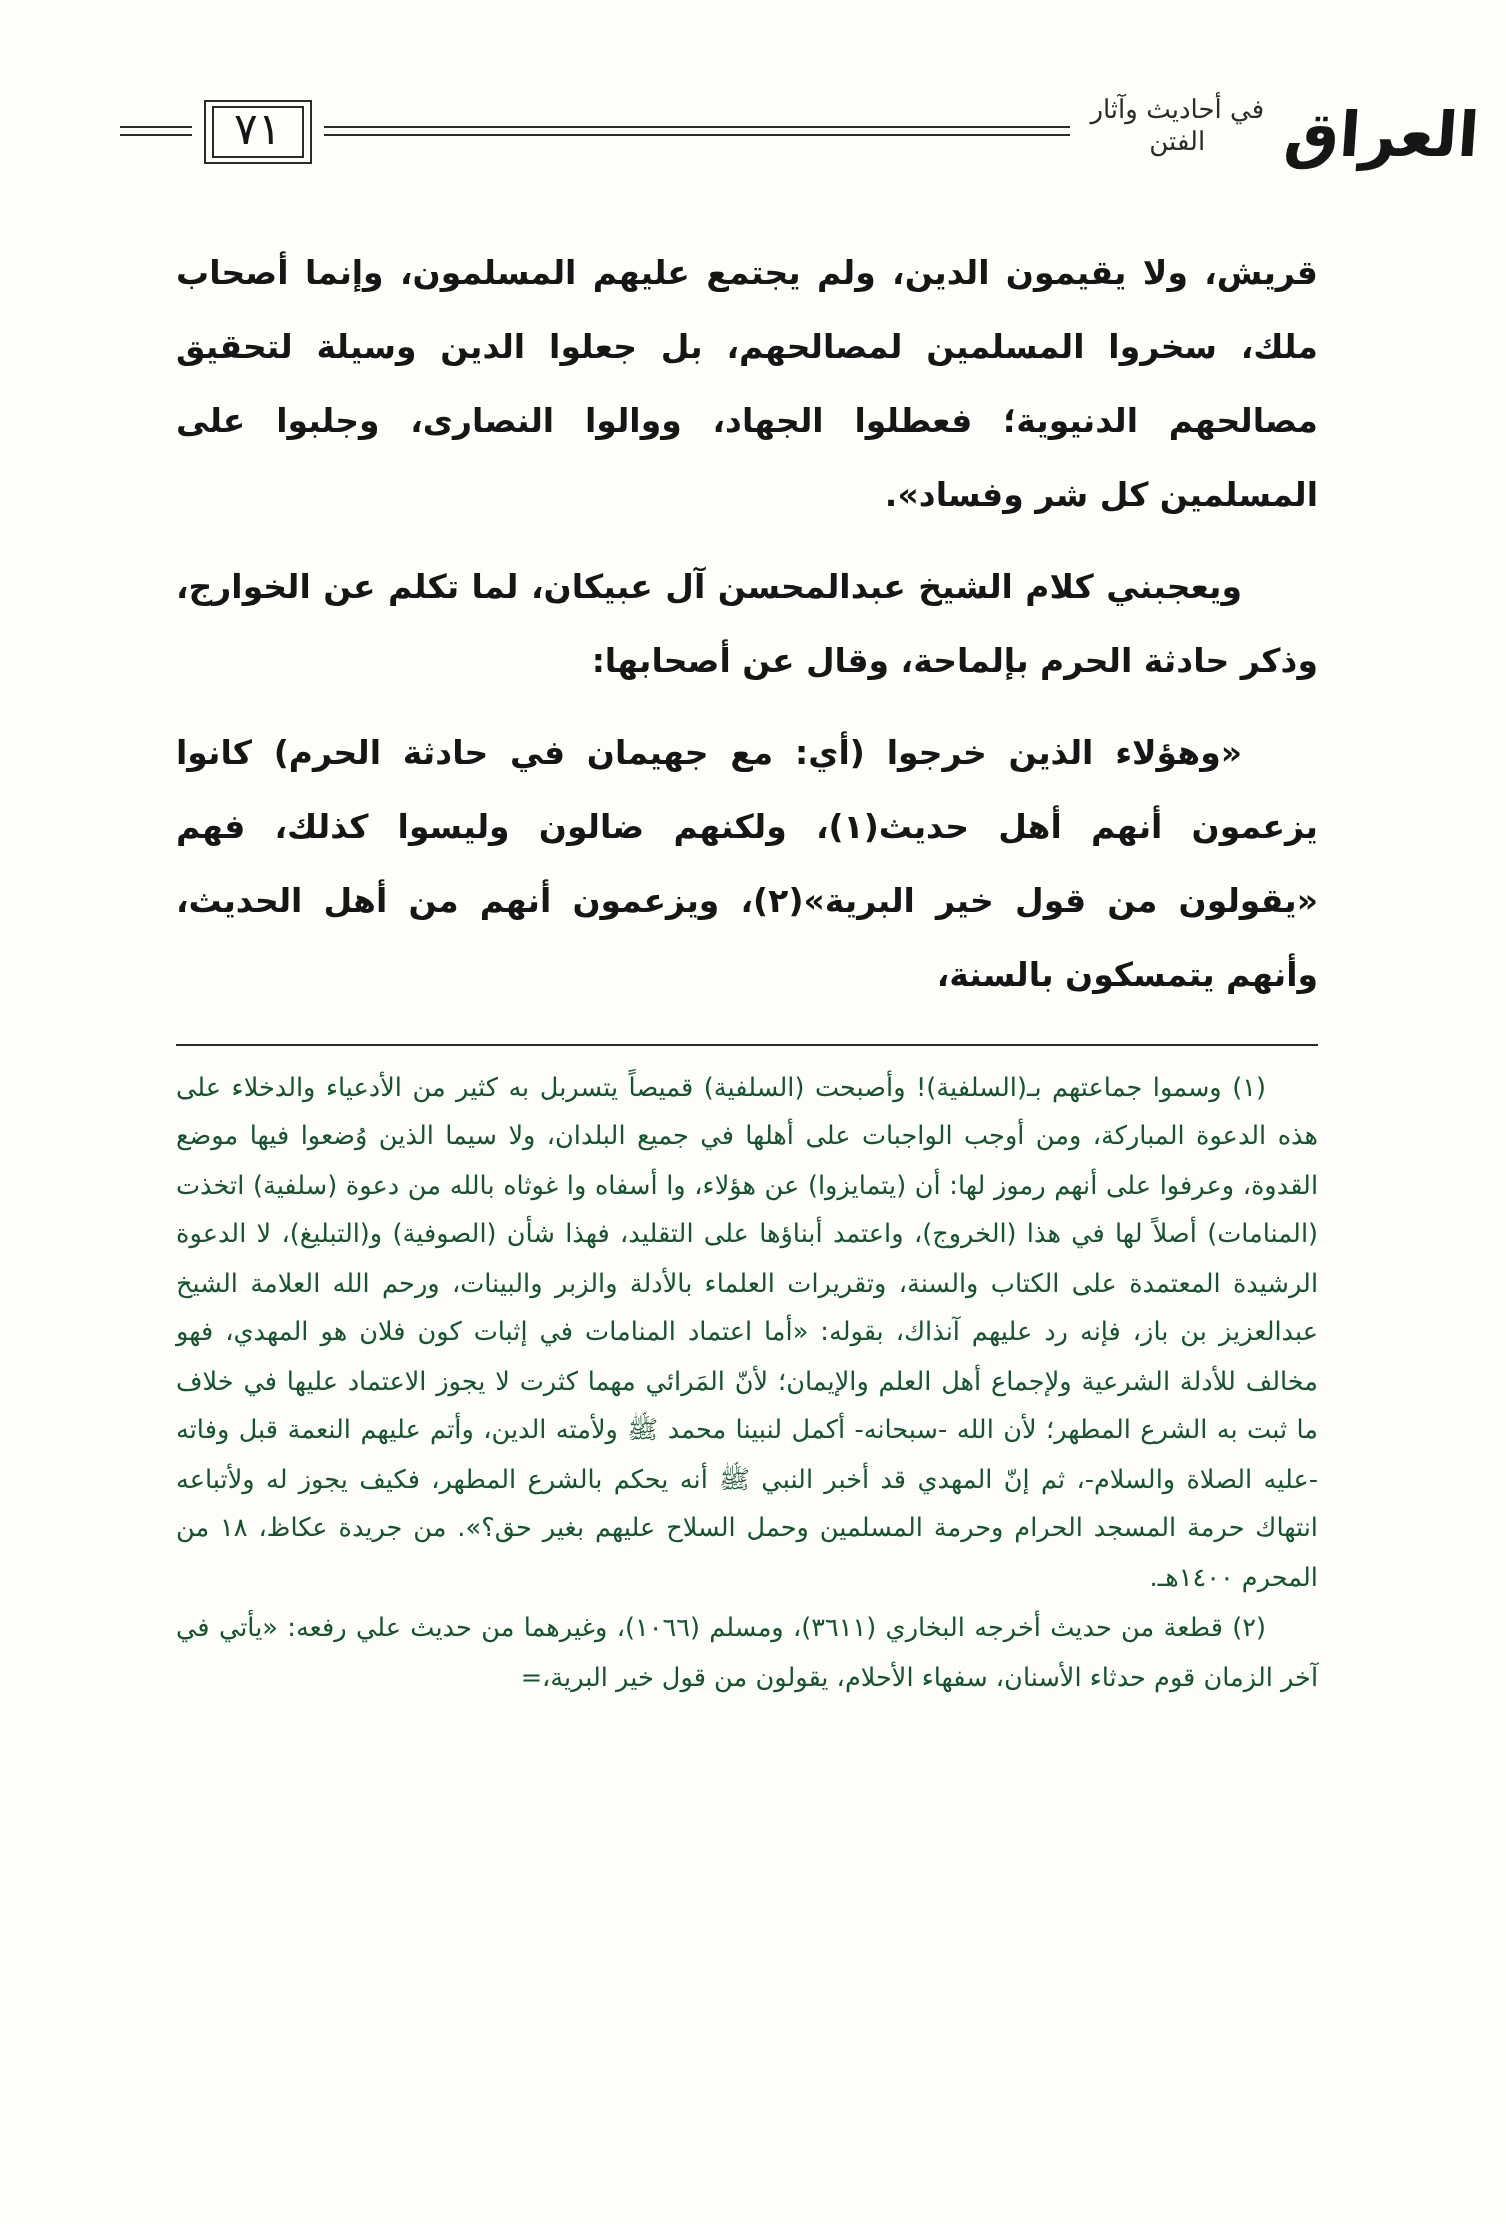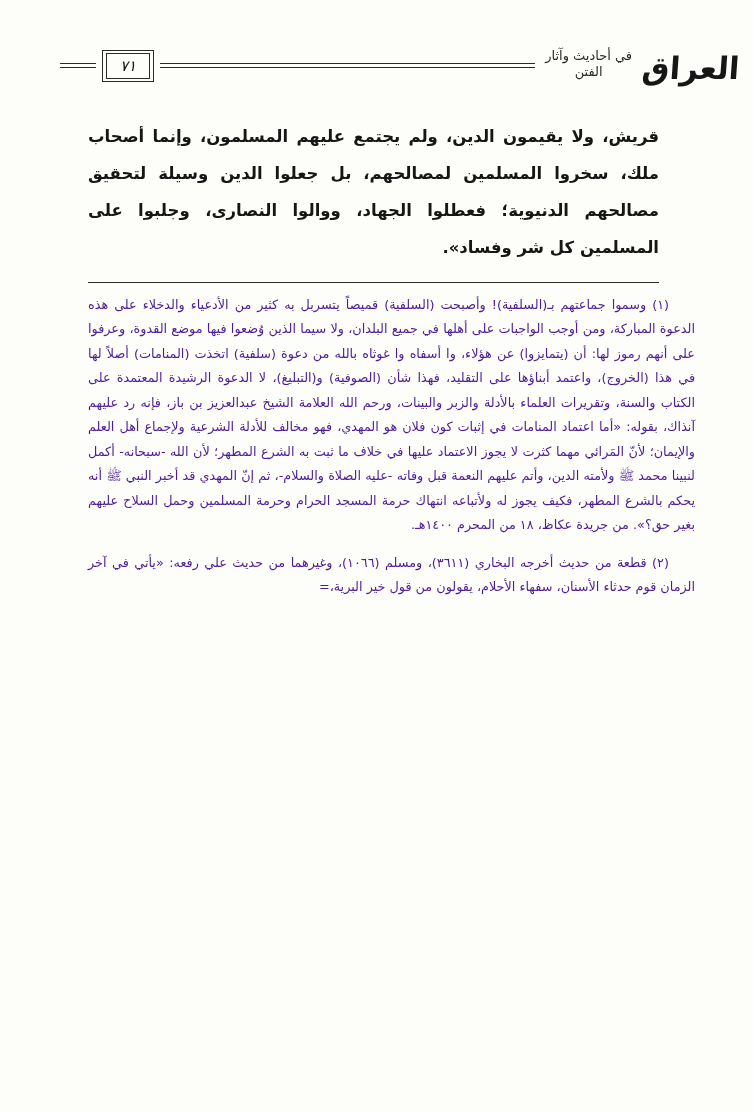--- a/index.html
+++ b/index.html
@@ -61,23 +61,22 @@
   .numbox-outer {
     border: 1.2px solid #2a2a2a;
     padding: 2px 3px;
     background: #fdfdfa;
   }
   .numbox-inner {
     border: 1px solid #2a2a2a;
     min-width: 44px;
     padding: 1px 10px;
     text-align: center;
-    font-size: 15px;
+    font-size: 22px;
     line-height: 22px;
-    font-style: italic;
   }
 
   
   .body-text {
     padding: 34px 94px 0 88px;
     font-size: 16.5px;
     line-height: 37px;
     text-align: justify;
     text-align-last: auto;
     font-weight: bold;
@@ -85,48 +84,50 @@
   .body-text p { text-indent: 38px; }
   .body-text p + p { margin-top: 9px; }
   .body-text p.no-indent { text-indent: 0; }
 
   
   .fn-sep {
     margin: 16px 94px 10px 88px;
     border-top: 1.2px solid #2a2a2a;
   }
   .footnotes {
-    padding: 0 58px 0 88px;
+    padding: 0 94px 0 88px;
     font-size: 12.8px;
     line-height: 24.5px;
     text-align: justify;
-    color: #4c1d95;
+    color: #14532d;
   }
   .footnotes p { text-indent: 26px; }
-  .footnotes p + p { margin-top: 13px; }
+  .footnotes p + p { margin-top: 1px; }
 </style>
 </head>
 <body>
 
 <div class="page">
 
   <div class="header">
     <div class="logo">
       <span class="logo-main">العراق</span>
       <span class="logo-sub">في أحاديث وآثار الفتن</span>
     </div>
     <div class="rule"></div>
     <div class="numbox-outer">
       <div class="numbox-inner">٧١</div>
     </div>
     <div class="rule-end"></div>
   </div>
 
   <div class="body-text">
     <p class="no-indent">قريش، ولا يقيمون الدين، ولم يجتمع عليهم المسلمون، وإنما أصحاب ملك، سخروا المسلمين لمصالحهم، بل جعلوا الدين وسيلة لتحقيق مصالحهم الدنيوية؛ فعطلوا الجهاد، ووالوا النصارى، وجلبوا على المسلمين كل شر وفساد».</p>
+    <p>ويعجبني كلام الشيخ عبدالمحسن آل عبيكان، لما تكلم عن الخوارج، وذكر حادثة الحرم بإلماحة، وقال عن أصحابها:</p>
+    <p>«وهؤلاء الذين خرجوا (أي: مع جهيمان في حادثة الحرم) كانوا يزعمون أنهم أهل حديث(١)، ولكنهم ضالون وليسوا كذلك، فهم «يقولون من قول خير البرية»(٢)، ويزعمون أنهم من أهل الحديث، وأنهم يتمسكون بالسنة،</p>
   </div>
 
   <div class="fn-sep"></div>
 
   <div class="footnotes">
     <p>(١) وسموا جماعتهم بـ(السلفية)! وأصبحت (السلفية) قميصاً يتسربل به كثير من الأدعياء والدخلاء على هذه الدعوة المباركة، ومن أوجب الواجبات على أهلها في جميع البلدان، ولا سيما الذين وُضعوا فيها موضع القدوة، وعرفوا على أنهم رموز لها: أن (يتمايزوا) عن هؤلاء، وا أسفاه وا غوثاه بالله من دعوة (سلفية) اتخذت (المنامات) أصلاً لها في هذا (الخروج)، واعتمد أبناؤها على التقليد، فهذا شأن (الصوفية) و(التبليغ)، لا الدعوة الرشيدة المعتمدة على الكتاب والسنة، وتقريرات العلماء بالأدلة والزبر والبينات، ورحم الله العلامة الشيخ عبدالعزيز بن باز، فإنه رد عليهم آنذاك، بقوله: «أما اعتماد المنامات في إثبات كون فلان هو المهدي، فهو مخالف للأدلة الشرعية ولإجماع أهل العلم والإيمان؛ لأنّ المَرائي مهما كثرت لا يجوز الاعتماد عليها في خلاف ما ثبت به الشرع المطهر؛ لأن الله -سبحانه- أكمل لنبينا محمد ﷺ ولأمته الدين، وأتم عليهم النعمة قبل وفاته -عليه الصلاة والسلام-، ثم إنّ المهدي قد أخبر النبي ﷺ أنه يحكم بالشرع المطهر، فكيف يجوز له ولأتباعه انتهاك حرمة المسجد الحرام وحرمة المسلمين وحمل السلاح عليهم بغير حق؟». من جريدة عكاظ، ١٨ من المحرم ١٤٠٠هـ.</p>
     <p>(٢) قطعة من حديث أخرجه البخاري (٣٦١١)، ومسلم (١٠٦٦)، وغيرهما من حديث علي رفعه: «يأتي في آخر الزمان قوم حدثاء الأسنان، سفهاء الأحلام، يقولون من قول خير البرية،=</p>
   </div>
 
 </div>

